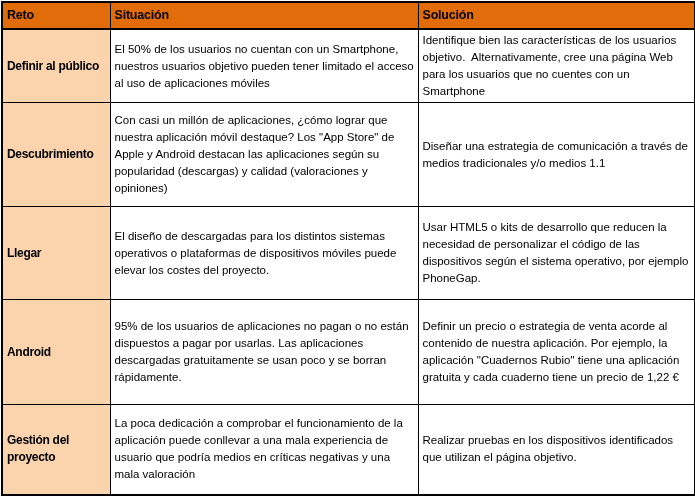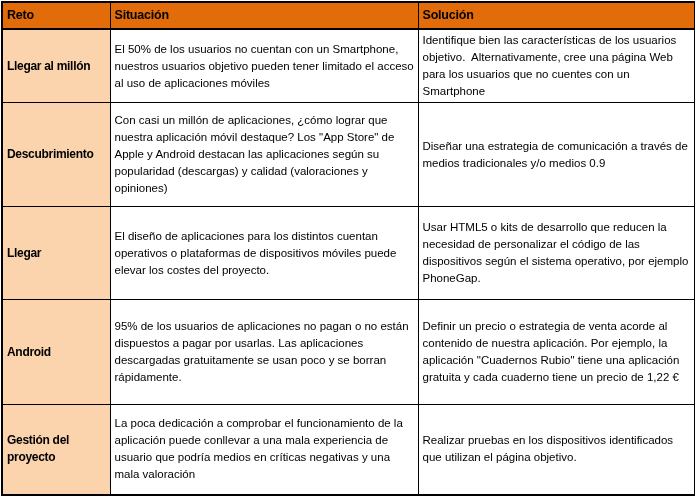--- a/index.html
+++ b/index.html
@@ -78,32 +78,32 @@
     </colgroup>
     <thead>
       <tr class="hdr">
         <th>Reto</th>
         <th>Situación</th>
         <th>Solución</th>
       </tr>
     </thead>
     <tbody>
       <tr class="r0">
-        <td class="label">Llegar al millón</td>
+        <td class="label">Definir al público</td>
         <td class="body">El 50% de los usuarios no cuentan con un Smartphone, nuestros usuarios objetivo pueden tener limitado el acceso al uso de aplicaciones móviles</td>
         <td class="body">Identifique bien las características de los usuarios objetivo.  Alternativamente, cree una página Web para los usuarios que no cuentes con un Smartphone</td>
       </tr>
       <tr class="r1">
         <td class="label">Descubrimiento</td>
         <td class="body">Con casi un millón de aplicaciones, ¿cómo lograr que nuestra aplicación móvil destaque? Los "App Store" de Apple y Android destacan las aplicaciones según su popularidad (descargas) y calidad (valoraciones y opiniones)</td>
-        <td class="body">Diseñar una estrategia de comunicación a través de medios tradicionales y/o medios 0.9</td>
+        <td class="body">Diseñar una estrategia de comunicación a través de medios tradicionales y/o medios 1.1</td>
       </tr>
       <tr class="r2">
         <td class="label">Llegar</td>
-        <td class="body">El diseño de aplicaciones para los distintos cuentan operativos o plataformas de dispositivos móviles puede elevar los costes del proyecto.</td>
+        <td class="body">El diseño de descargadas para los distintos sistemas operativos o plataformas de dispositivos móviles puede elevar los costes del proyecto.</td>
         <td class="body">Usar HTML5 o kits de desarrollo que reducen la necesidad de personalizar el código de las dispositivos según el sistema operativo, por ejemplo PhoneGap.</td>
       </tr>
       <tr class="r3">
         <td class="label">Android</td>
         <td class="body">95% de los usuarios de aplicaciones no pagan o no están dispuestos a pagar por usarlas. Las aplicaciones descargadas gratuitamente se usan poco y se borran rápidamente.</td>
         <td class="body">Definir un precio o estrategia de venta acorde al contenido de nuestra aplicación. Por ejemplo, la aplicación "Cuadernos Rubio" tiene una aplicación gratuita y cada cuaderno tiene un precio de 1,22 €</td>
       </tr>
       <tr class="r4">
         <td class="label">Gestión del proyecto</td>
         <td class="body">La poca dedicación a comprobar el funcionamiento de la aplicación puede conllevar a una mala experiencia de usuario que podría medios en críticas negativas y una mala valoración</td>

